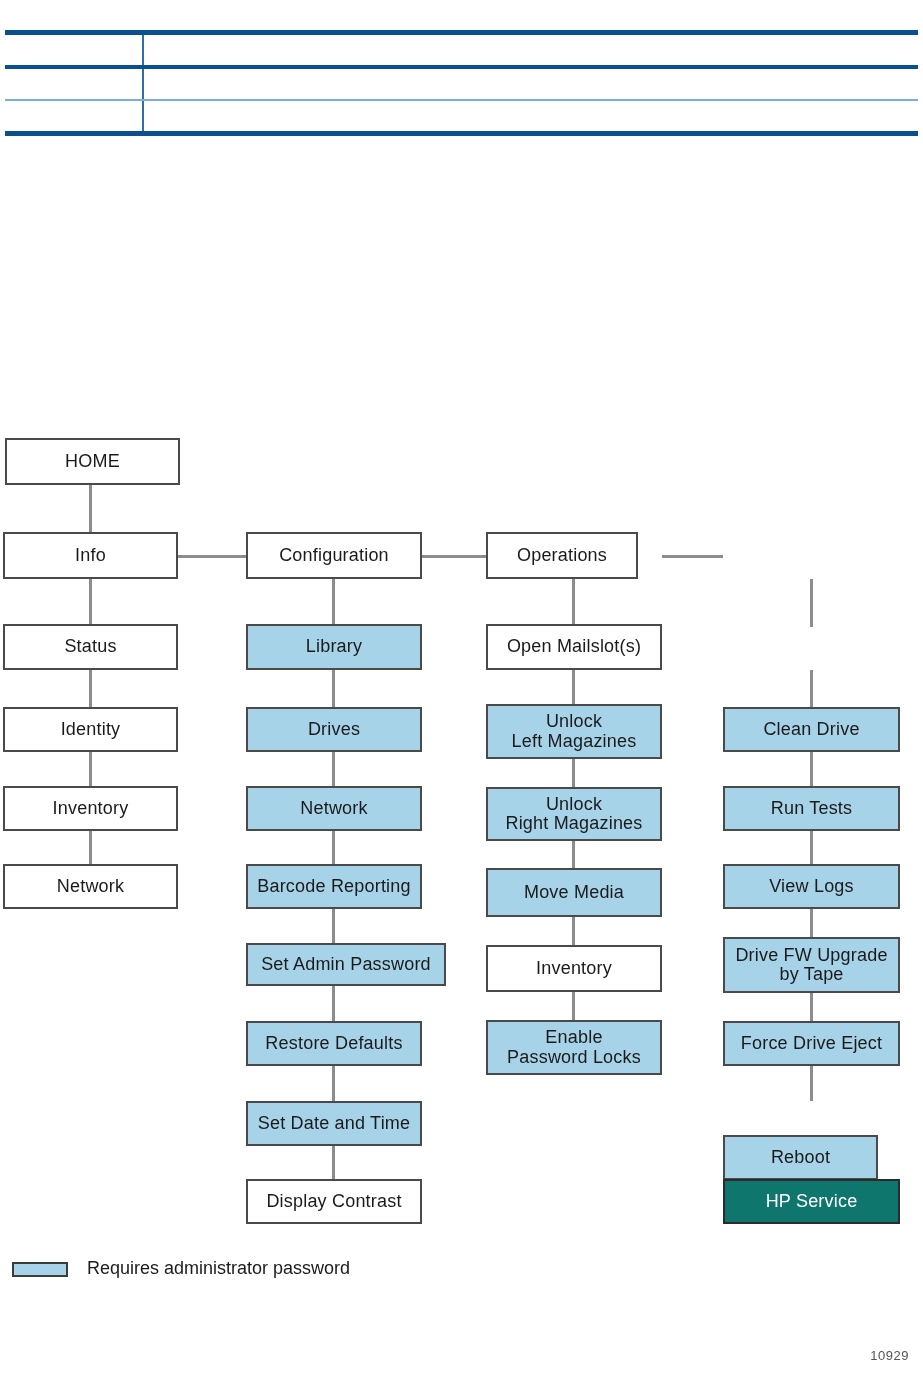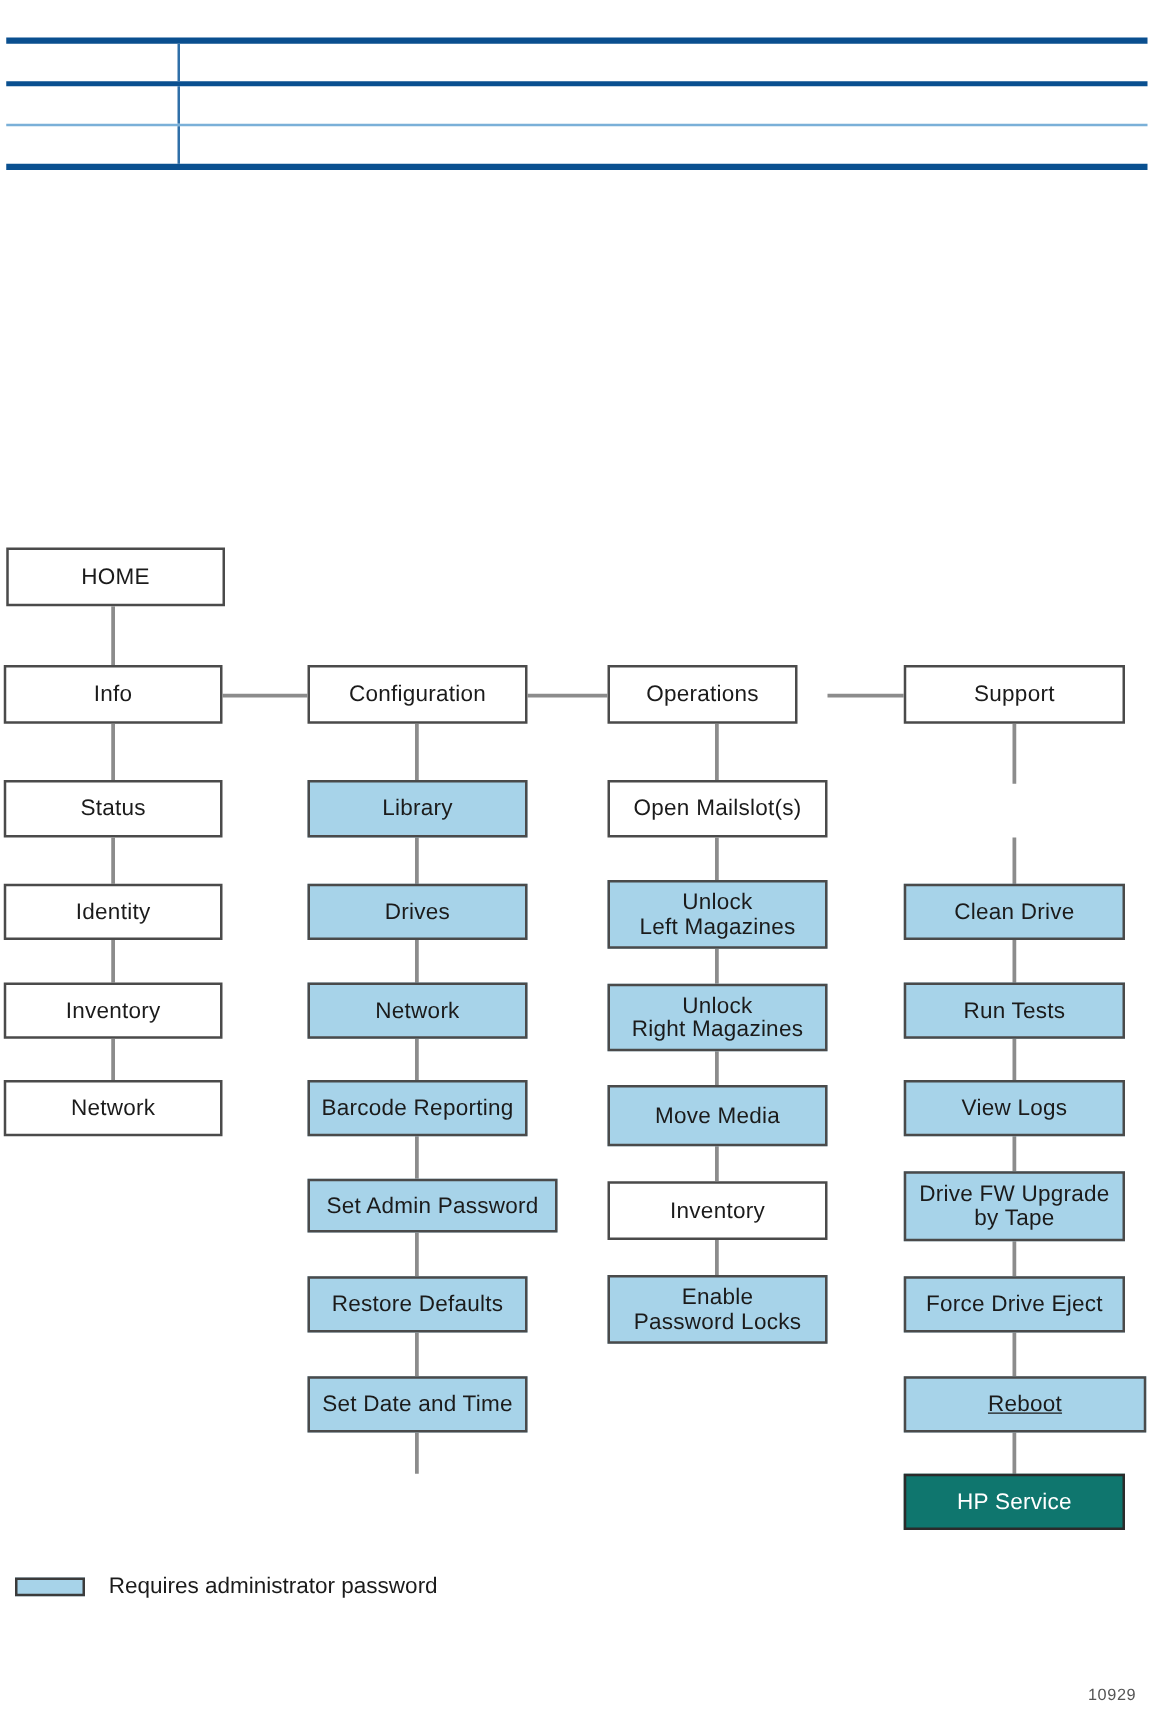--- a/index.html
+++ b/index.html
@@ -183,23 +183,20 @@
 
   <div class="node" style="left:3px; top:532px; width:175px; height:47px;">
     <span>Info</span>
   </div>
   <div class="node" style="left:246px; top:532px; width:176px; height:47px;">
     <span>Configuration</span>
   </div>
   <div class="node" style="left:486px; top:532px; width:152px; height:47px;">
     <span>Operations</span>
   </div>
-  <div class="node" style="left:723px; top:532px; width:177px; height:47px;">
-    <span>Support</span>
-  </div>
 
   <div class="node" style="left:3px; top:624px; width:175px; height:46px;">
     <span>Status</span>
   </div>
   <div class="node" style="left:3px; top:707px; width:175px; height:45px;">
     <span>Identity</span>
   </div>
   <div class="node" style="left:3px; top:786px; width:175px; height:45px;">
     <span>Inventory</span>
   </div>
@@ -221,20 +218,23 @@
   </div>
   <div class="node admin" style="left:246px; top:943px; width:200px; height:43px;">
     <span>Set Admin Password</span>
   </div>
   <div class="node admin" style="left:246px; top:1021px; width:176px; height:45px;">
     <span>Restore Defaults</span>
   </div>
   <div class="node admin" style="left:246px; top:1101px; width:176px; height:45px;">
     <span>Set Date and Time</span>
   </div>
+  <div class="node" style="left:246px; top:1179px; width:176px; height:45px;">
+    <span>Display Contrast</span>
+  </div>
 
   <div class="node" style="left:486px; top:624px; width:176px; height:46px;">
     <span>Open Mailslot(s)</span>
   </div>
   <div class="node admin" style="left:486px; top:704px; width:176px; height:55px;">
     <span>
       <span>Unlock</span>
       <span class="label-2">Left Magazines</span>
     </span>
   </div>
@@ -268,21 +268,21 @@
   </div>
   <div class="node admin" style="left:723px; top:937px; width:177px; height:56px;">
     <span>
       <span>Drive FW Upgrade</span>
       <span class="label-2">by Tape</span>
     </span>
   </div>
   <div class="node admin" style="left:723px; top:1021px; width:177px; height:45px;">
     <span>Force Drive Eject</span>
   </div>
-  <div class="node admin" style="left:723px; top:1101px; width:194px; height:45px;text-decoration:underline;">
+  <div class="node admin" style="left:723px; top:1135px; width:155px; height:45px;">
     <span>Reboot</span>
   </div>
   <div class="node service" style="left:723px; top:1179px; width:177px; height:45px;">
     <span>HP Service</span>
   </div>
 </div>
 
 <div class="legend">
   <div class="legend-row">
     <div class="swatch admin"></div>

